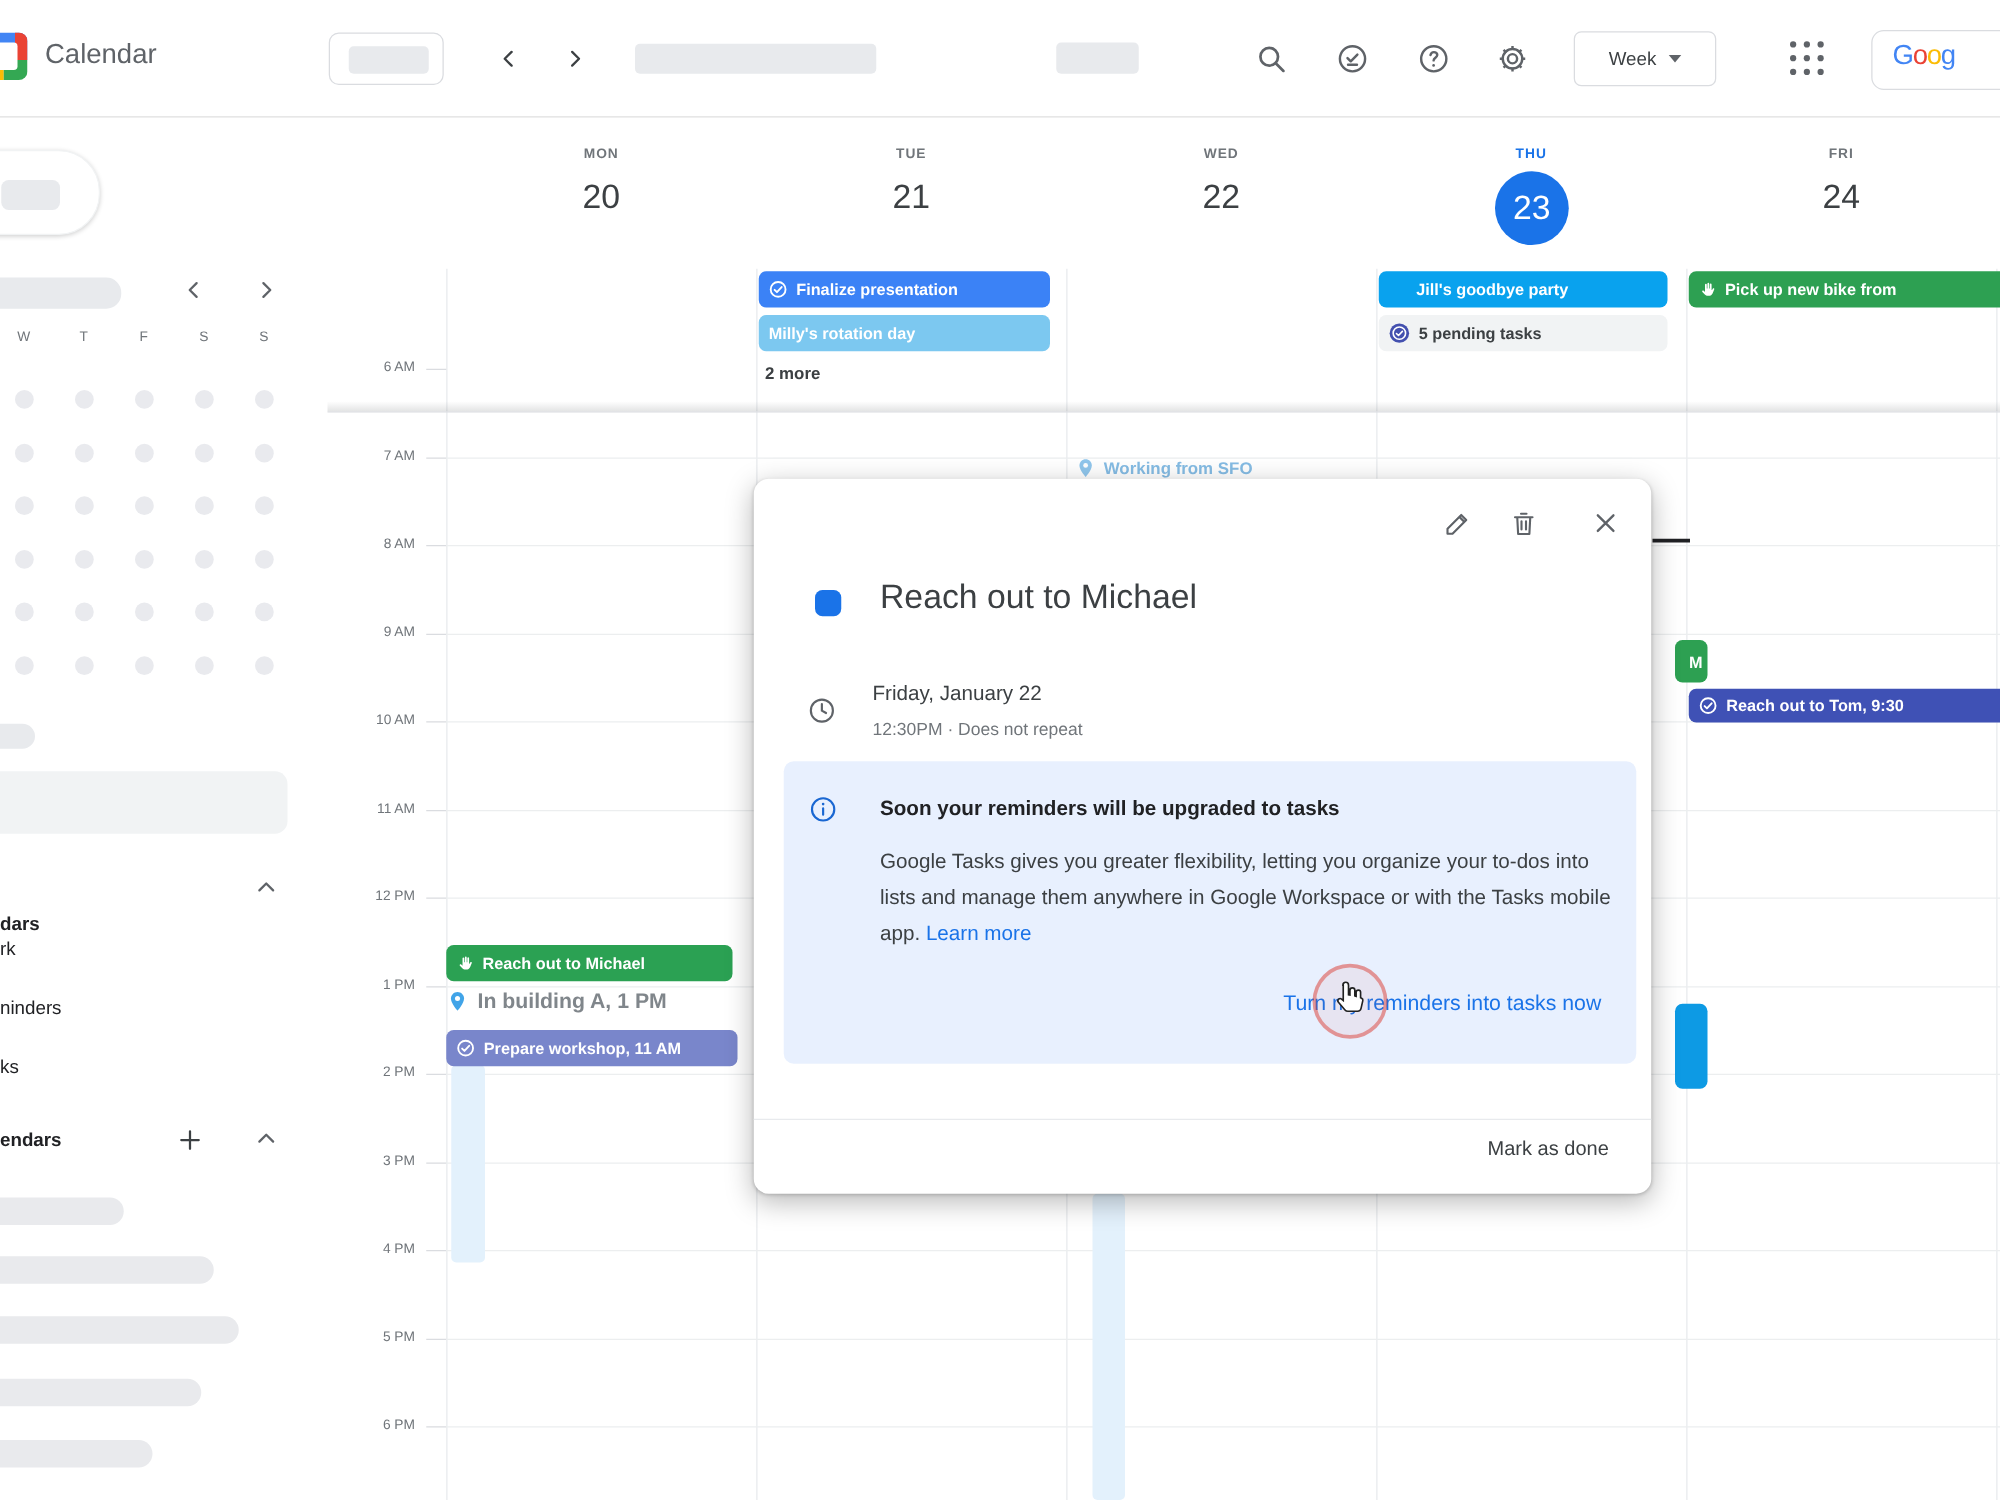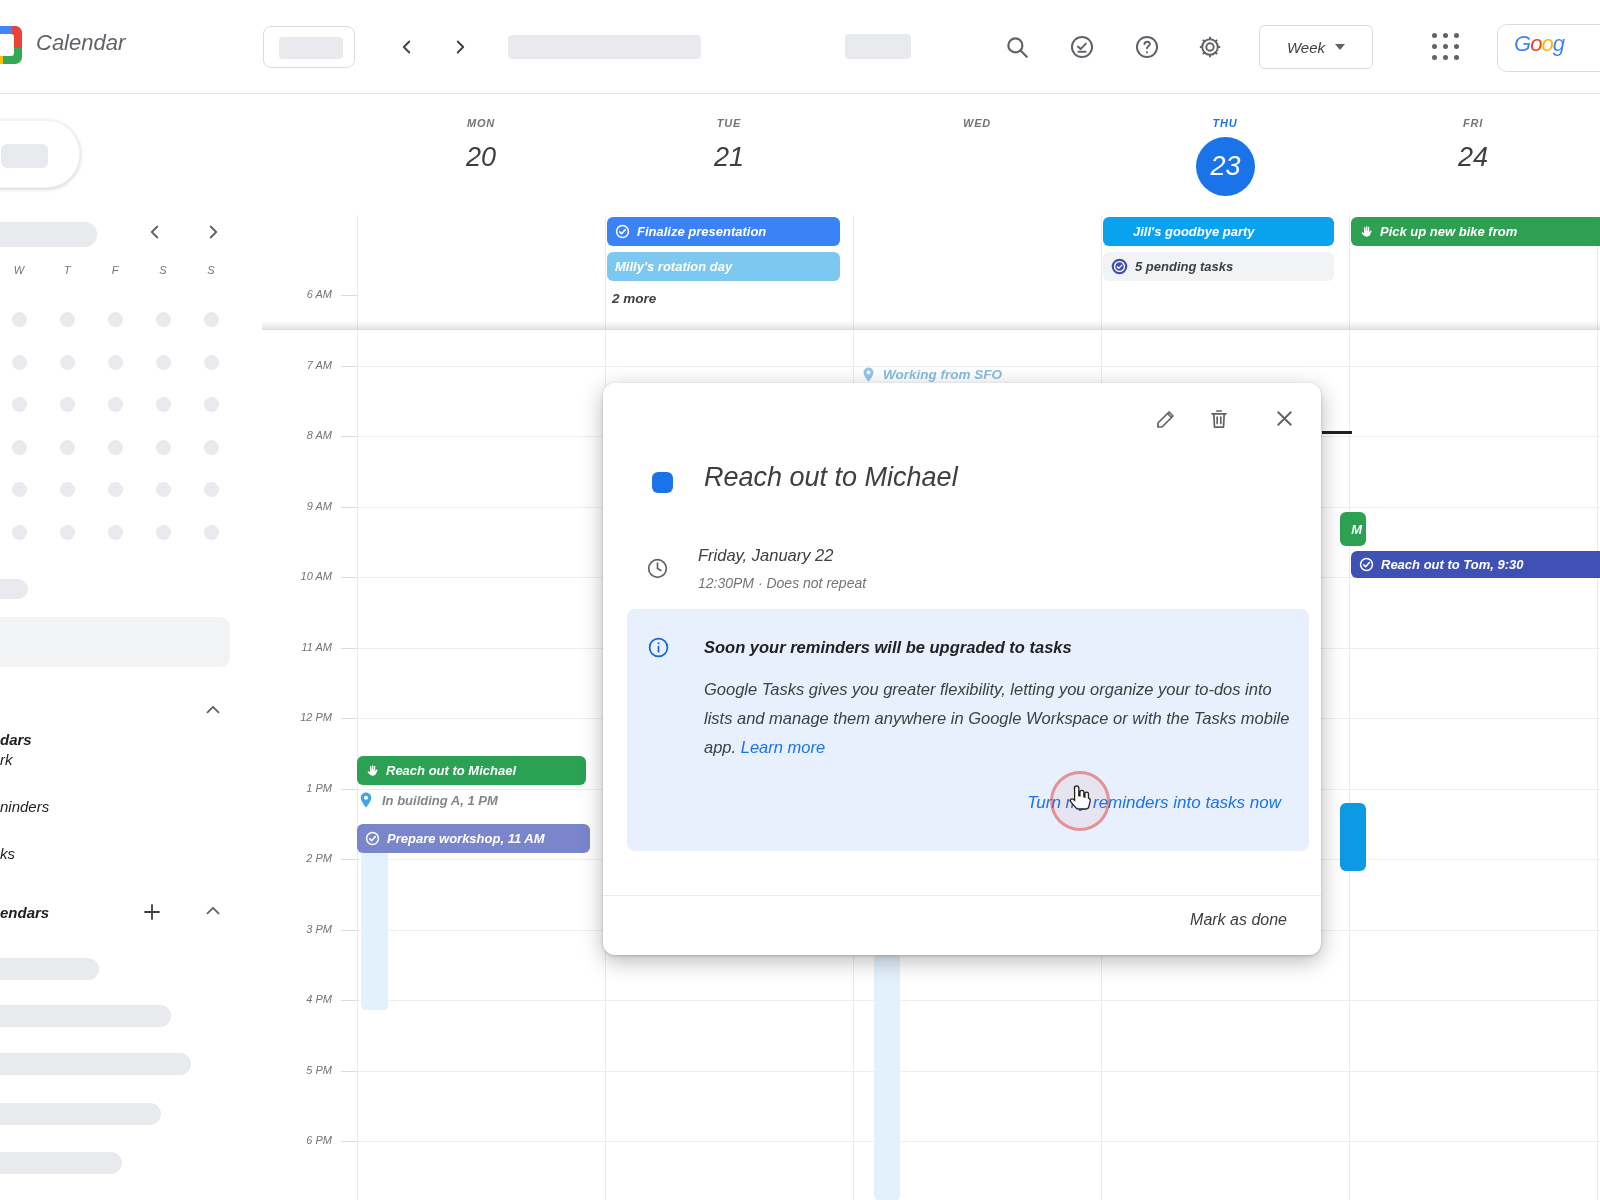--- a/index.html
+++ b/index.html
@@ -1,17 +1,17 @@
 <!DOCTYPE html>
 <html><head>
 <meta charset="utf-8">
 <style>
   html,body{margin:0;padding:0;background:#fff;}
   .stage{position:relative;width:1600px;height:1200px;overflow:hidden;background:#fff;
-         font-family:"Liberation Sans","DejaVu Sans",sans-serif;color:#3c4043;font-style:italic;}
+         font-family:"Liberation Sans","DejaVu Sans",sans-serif;color:#3c4043;}
   .abs{position:absolute;}
   
   .hdr-border{position:absolute;left:0;top:93px;width:1600px;height:1px;background:#e0e0e0;}
   .app-title{position:absolute;left:36px;top:30px;font-size:22px;color:#5f6368;}
   .btn-outline{position:absolute;border:1px solid #dadce0;border-radius:6px;background:#fff;box-sizing:border-box;}
   .ph{background:#e8eaed;border-radius:4px;position:absolute;}
   .hicon{position:absolute;width:26px;height:26px;}
   .week-btn{display:flex;align-items:center;justify-content:center;gap:10px;font-size:15px;color:#3c4043;}
   .caret{width:0;height:0;border-left:5px solid transparent;border-right:5px solid transparent;border-top:6px solid #5f6368;}
   .apps-grid{position:absolute;display:grid;grid-template-columns:repeat(3,6px);grid-template-rows:repeat(3,6px);gap:5px;}
@@ -229,20 +229,21 @@
       <div class="abs" style="left: 357px; top: 0px; width: 248px; height: 120px;">
         <div class="dow" style="left: 0px;">MON</div>
         <div class="dnum" style="left: 0px;">20</div>
       </div>
       <div class="abs" style="left: 605px; top: 0px; width: 248px; height: 120px;">
         <div class="dow" style="left: 0px;">TUE</div>
         <div class="dnum" style="left: 0px;">21</div>
       </div>
       <div class="abs" style="left: 853px; top: 0px; width: 248px; height: 120px;">
         <div class="dow" style="left: 0px;">WED</div>
+        <div class="dnum" style="left: 0px;">22</div>
       </div>
       <div class="abs" style="left: 1101px; top: 0px; width: 248px; height: 120px;">
         <div class="dow" style="left: 0px; color: rgb(26, 115, 232);">THU</div>
         <div class="dcircle" style="">23</div>
       </div>
       <div class="abs" style="left: 1349px; top: 0px; width: 248px; height: 120px;">
         <div class="dow" style="left: 0px;">FRI</div>
         <div class="dnum" style="left: 0px;">24</div>
       </div>
     </div>
@@ -339,21 +340,21 @@
   </div>
 
 
   <div class="chip" style="left:357px;top:756px;width:229px;background:#2ba153;">
     <svg viewBox="0 0 24 24" width="14" height="14" fill="#fff">
         <path d="M8.6 11V4.6c0-.7.5-1.2 1.2-1.2s1.2.5 1.2 1.2V10h.9V3.4c0-.7.5-1.2 1.2-1.2s1.2.5 1.2 1.2V10h.9V4.4c0-.7.5-1.2 1.2-1.2s1.2.5 1.2 1.2V12h.6l1.2-2c.3-.5.9-.7 1.4-.4.5.3.7.9.5 1.4l-2.2 5.3c-.9 2.2-3 3.7-5.4 3.7h-1.2c-1.6 0-3.1-.6-4.2-1.8l-3.3-3.4c-.5-.5-.5-1.3 0-1.8s1.3-.5 1.8 0l1.8 1.6V11z"></path>
       </svg>
     <span>Reach out to Michael</span>
   </div>
 
-  <div class="abs" style="left:357px;top:791px;display:flex;align-items:center;gap:7px;font-size:13px;font-weight:600;color:#80868b;white-space:nowrap;">
+  <div class="abs" style="left:357px;top:791px;display:flex;align-items:center;gap:7px;font-size:17px;font-weight:600;color:#80868b;white-space:nowrap;">
     <svg viewBox="0 0 24 24" width="18" height="18">
         <path d="M12 2c-3.9 0-7 3.1-7 7 0 5.3 7 13 7 13s7-7.7 7-13c0-3.9-3.1-7-7-7z" fill="#41a4e8"></path>
         <circle cx="12" cy="9" r="2.7" fill="#fff"></circle>
       </svg>
     <span>In building A, 1 PM</span>
   </div>
 
   <div class="chip" style="left:357px;top:824px;width:233px;background:#7986cb;">
     <svg viewBox="0 0 24 24" width="15" height="15" fill="none" stroke="#fff" stroke-width="2.4">
         <circle cx="12" cy="12" r="9.5"></circle>

